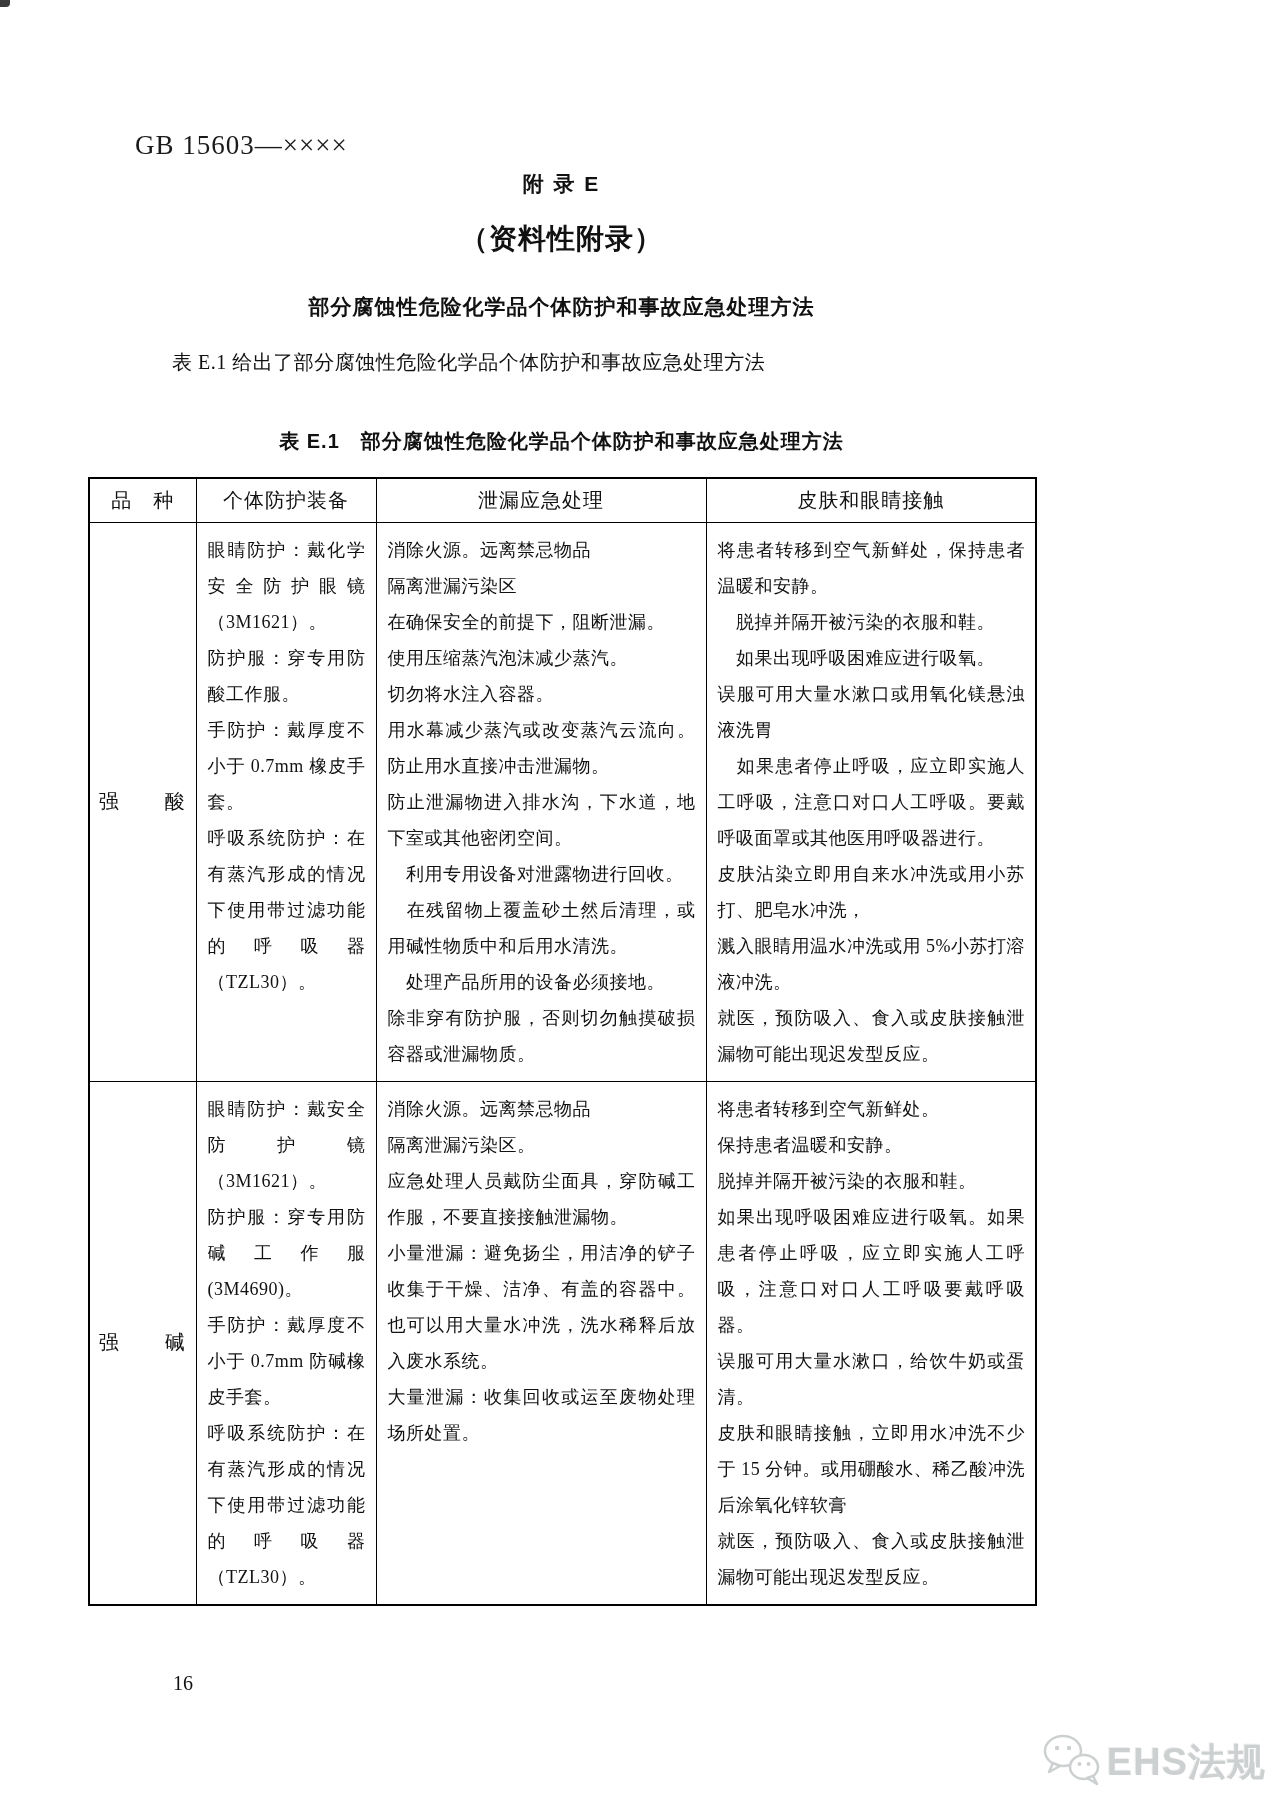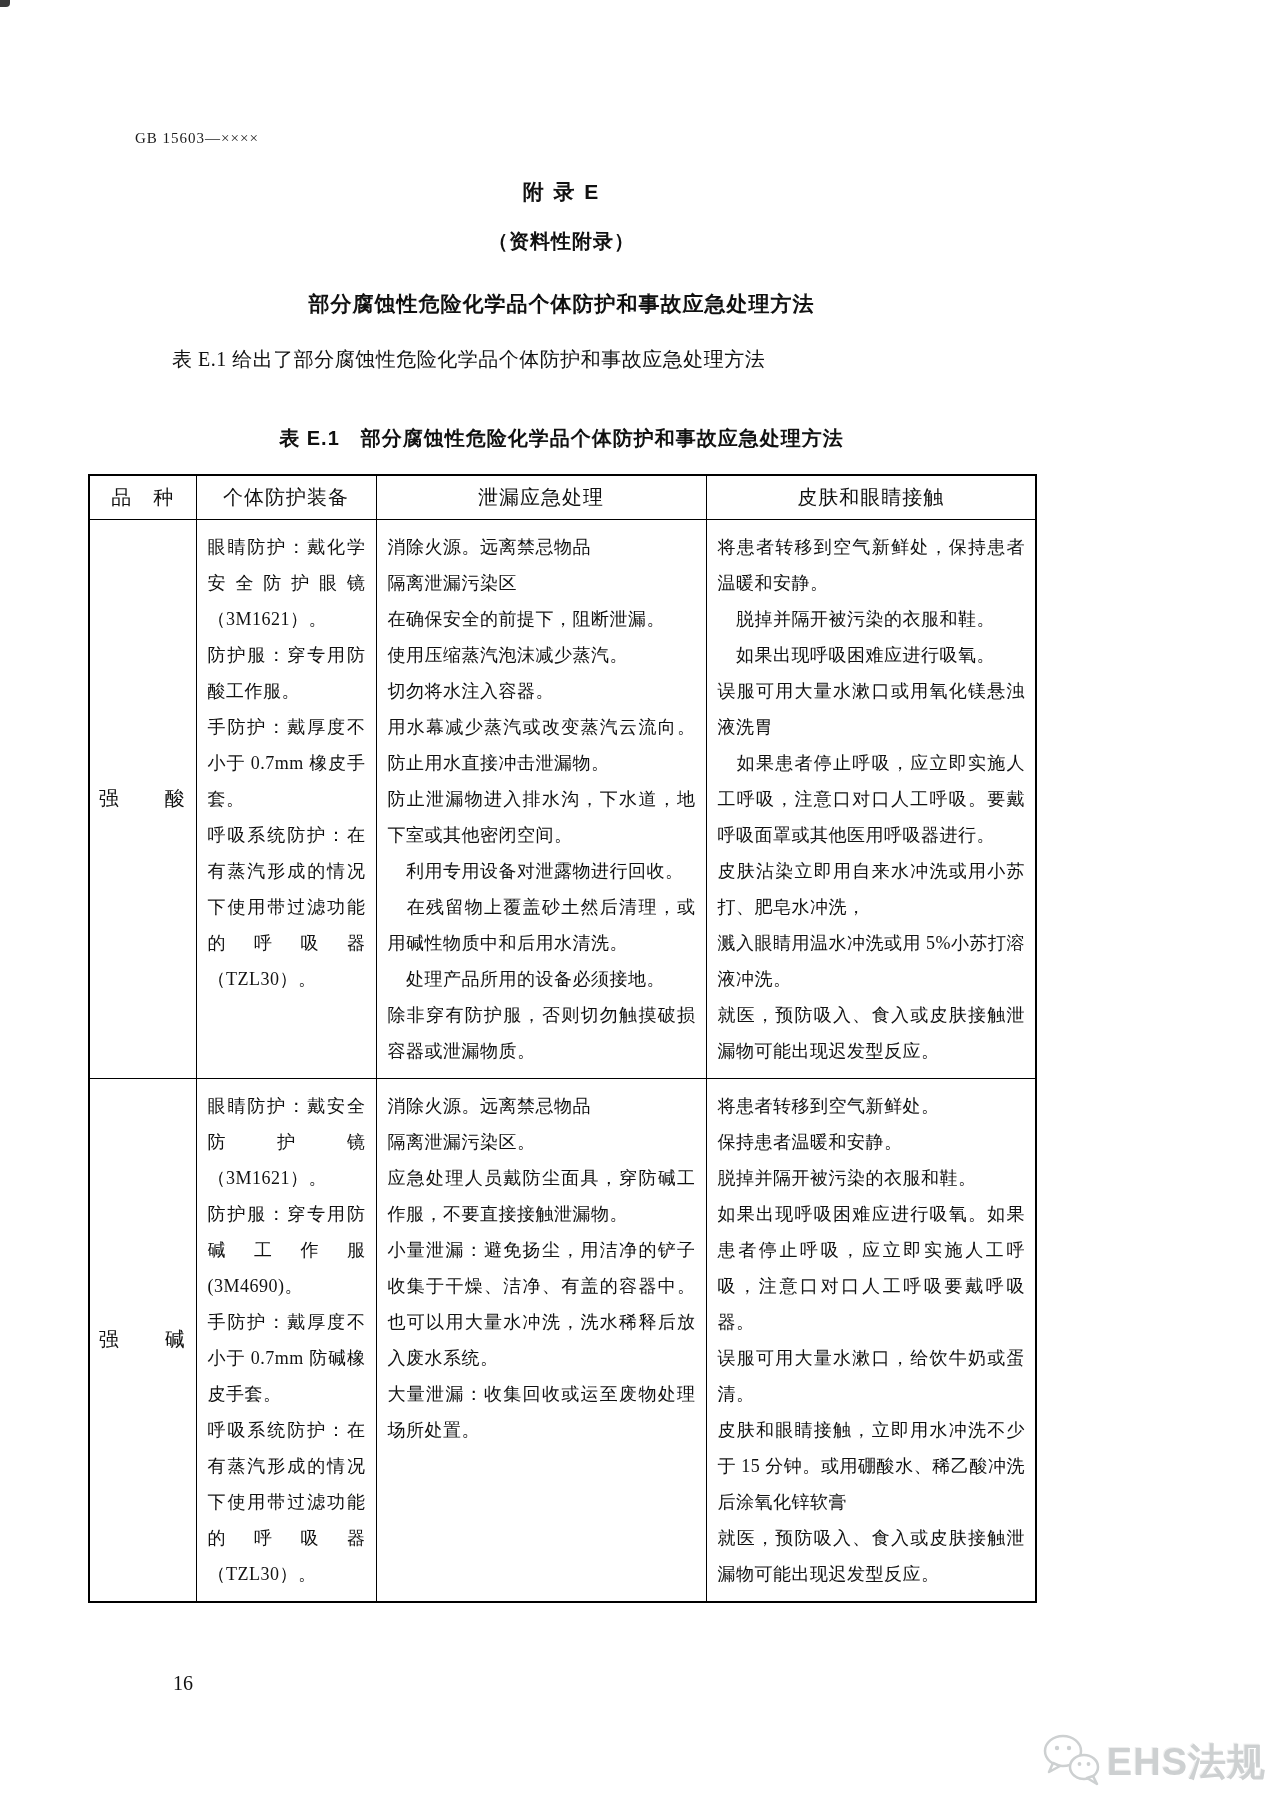--- a/index.html
+++ b/index.html
@@ -8,32 +8,32 @@
     width:1280px; height:1810px; position:relative;
     font-family:"Liberation Serif","DejaVu Serif",serif;
     color:#111;
   }
   .scan-artifact {
     position:absolute; left:0; top:0; width:10px; height:7px;
     background:#3a3a3a; border-radius:0 0 4px 0;
   }
   .doc-header {
     position:absolute; left:135px; top:130px;
-    font-size:15px; letter-spacing:1px; color:#1a1a1a;
+    font-size:27px; letter-spacing:1px; color:#1a1a1a;
   }
   .content {
-    position:absolute; left:88px; top:168px; width:947px;
+    position:absolute; left:88px; top:160px; width:947px;
   }
   .app-title {
     text-align:center; font-family:"Liberation Sans","DejaVu Sans",sans-serif;
     font-weight:bold; font-size:21px; letter-spacing:2px; margin-top:10px;
   }
   .app-subtitle {
     text-align:center; font-family:"Liberation Sans","DejaVu Sans",sans-serif;
-    font-weight:bold; font-size:20px; margin-top:22px; letter-spacing:1px;
+    font-weight:bold; font-size:28px; margin-top:22px; letter-spacing:1px;
   }
   .app-heading {
     text-align:center; font-family:"Liberation Sans","DejaVu Sans",sans-serif;
     font-weight:bold; font-size:21px; margin-top:35px; letter-spacing:1px;
   }
   .intro {
     margin-top:28px; font-size:20px; padding-left:44px; text-indent:2em;
     letter-spacing:0.5px;
   }
   .table-caption {

